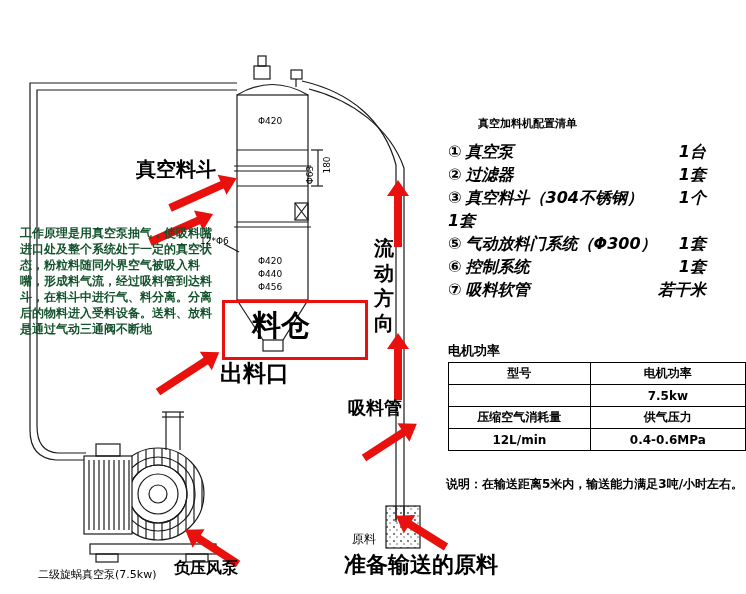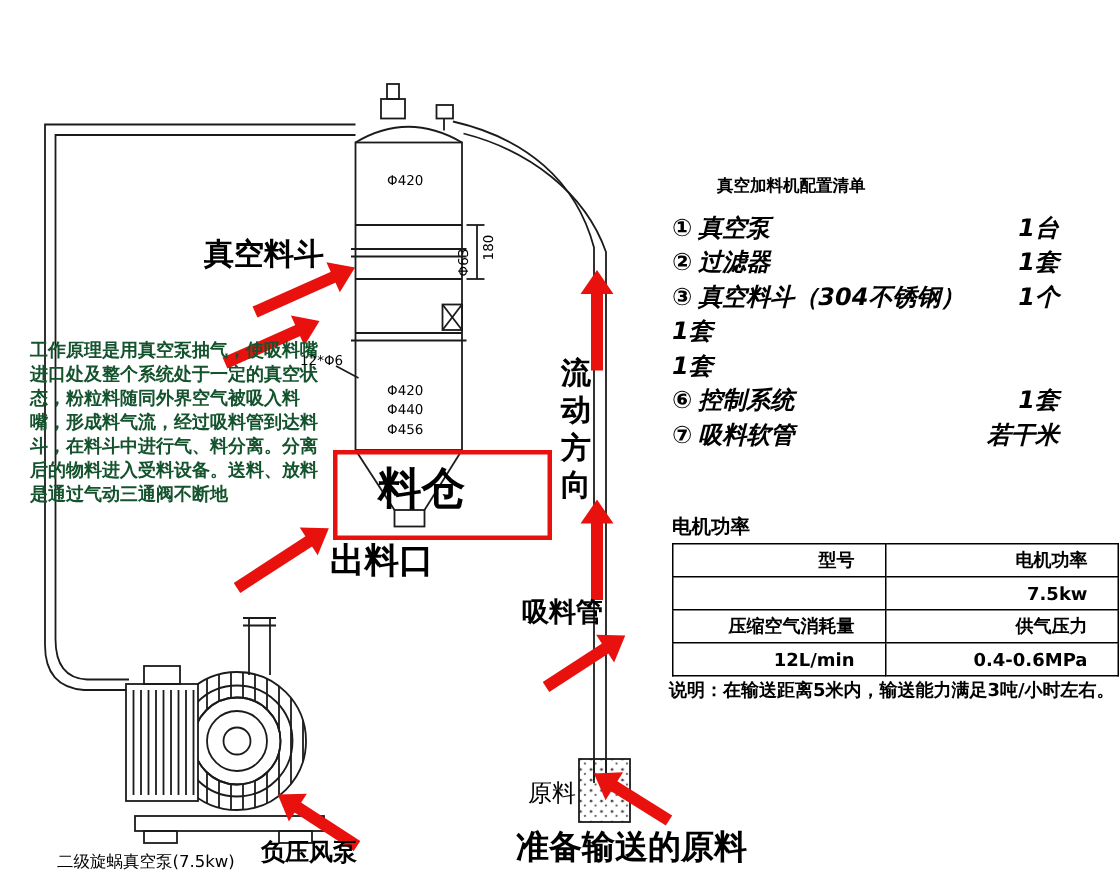--- a/index.html
+++ b/index.html
@@ -28,25 +28,25 @@
   .vtext { position:absolute; width:22px; font-size:20px; font-weight:bold;
            line-height:1.25; word-break:break-all; white-space:normal; text-align:right; }
   .cfg { position:absolute; left:448px; top:142px; width:258px; }
   .cfg-title { position:absolute; left:478px; top:116px; font-size:11px; font-weight:bold; }
   .cfg-row { display:flex; justify-content:space-between; align-items:baseline;
              height:23px; font-size:16px; font-weight:bold;font-style:italic; }
   .cfg-name { margin-left:4px; }
   .tech-title { position:absolute; left:448px; top:342px; font-size:13px; font-weight:bold; }
   table.tech { position:absolute; left:448px; top:362px; border-collapse:collapse; }
   table.tech td {
-    border:1.5px solid #000; height:21px; text-align:right;
+    border:1.5px solid #000; height:21px; text-align:center;
     font-size:12px; font-weight:bold; padding:0 20px;
   }
   td.c1 { width:118px; } td.c2 { width:138px; }
-  .note { position:absolute; left:446px; top:452px; font-size:12px; font-weight:bold; white-space:nowrap; }
+  .note { position:absolute; left:446px; top:476px; font-size:12px; font-weight:bold; white-space:nowrap; }
 </style>
 </head>
 <body>
 
 <div class="stage">
 
   <svg class="abs" style="left:0;top:0" width="746" height="594" viewBox="0 0 746 594">
     <defs>
       <clipPath id="fanClip">
           <circle cx="158" cy="494" r="46"></circle>
@@ -152,21 +152,21 @@
   <div class="red-arrow" style="left:238px; top:560px; width:48px; transform:rotate(-147deg);"></div>
 
   <div class="red-box" style="left:222px; top:300px; width:140px; height:54px;"></div>
 
   <div class="lbl bold" style="left:136px; top:156px; font-size:20px;">真空料斗</div>
   <div class="principle">工作原理是用真空泵抽气，使吸料嘴进口处及整个系统处于一定的真空状态，粉粒料随同外界空气被吸入料嘴，形成料气流，经过吸料管到达料斗，在料斗中进行气、料分离。分离后的物料进入受料设备。送料、放料是通过气动三通阀不断地</div>
   <div class="lbl bold" style="left:252px; top:306px; font-size:29px;">料仓</div>
   <div class="lbl bold" style="left:220px; top:358px; font-size:23px;">出料口</div>
   <div class="vtext" style="left:372px; top:236px;">流动方向</div>
   <div class="lbl bold" style="left:348px; top:396px; font-size:18px;">吸料管</div>
-  <div class="lbl" style="left:352px; top:519px; font-size:16px;text-align:right;">原料</div>
+  <div class="lbl" style="left:352px; top:531px; font-size:12px;text-align:right;">原料</div>
   <div class="lbl bold" style="left:344px; top:550px; font-size:22px;">准备输送的原料</div>
   <div class="lbl" style="left:38px; top:567px; font-size:11px;">二级旋蜗真空泵(7.5kw)</div>
   <div class="lbl bold" style="left:174px; top:558px; font-size:16px;">负压风泵</div>
 
   <div class="dim" style="left:258px; top:116px;">Φ420</div>
   <div class="dim" style="left:318px; top:160px; transform:rotate(-90deg);">180</div>
   <div class="dim" style="left:301px; top:170px; transform:rotate(-90deg);">Φ63</div>
   <div class="dim" style="left:200px; top:236px;">12*Φ6</div>
   <div class="dim" style="left:258px; top:256px;">Φ420</div>
   <div class="dim" style="left:258px; top:269px;">Φ440</div>
@@ -183,20 +183,21 @@
       <span>1套</span>
     </div>
     <div class="cfg-row">
       <span><span>③</span><span class="cfg-name">真空料斗（304不锈钢）</span></span>
       <span>1个</span>
     </div>
     <div class="cfg-row">
       <span>1套</span>
     </div>
     <div class="cfg-row">
+      <span><span>⑤</span><span class="cfg-name">气动放料门系统（Φ300）</span></span>
       <span>1套</span>
     </div>
     <div class="cfg-row">
       <span><span>⑥</span><span class="cfg-name">控制系统</span></span>
       <span>1套</span>
     </div>
     <div class="cfg-row">
       <span><span>⑦</span><span class="cfg-name">吸料软管</span></span>
       <span>若干米</span>
     </div>

